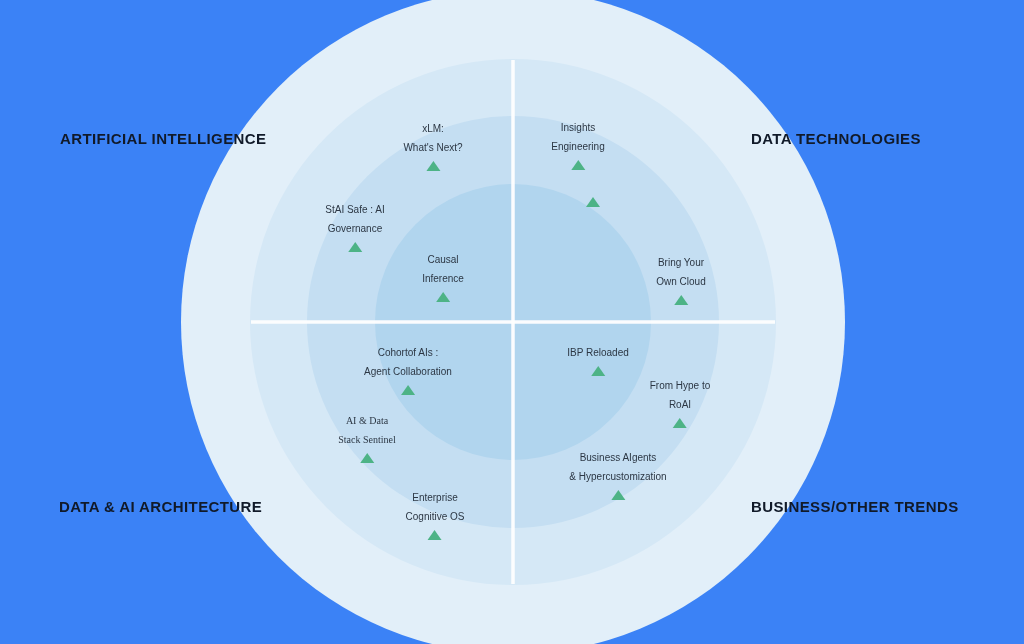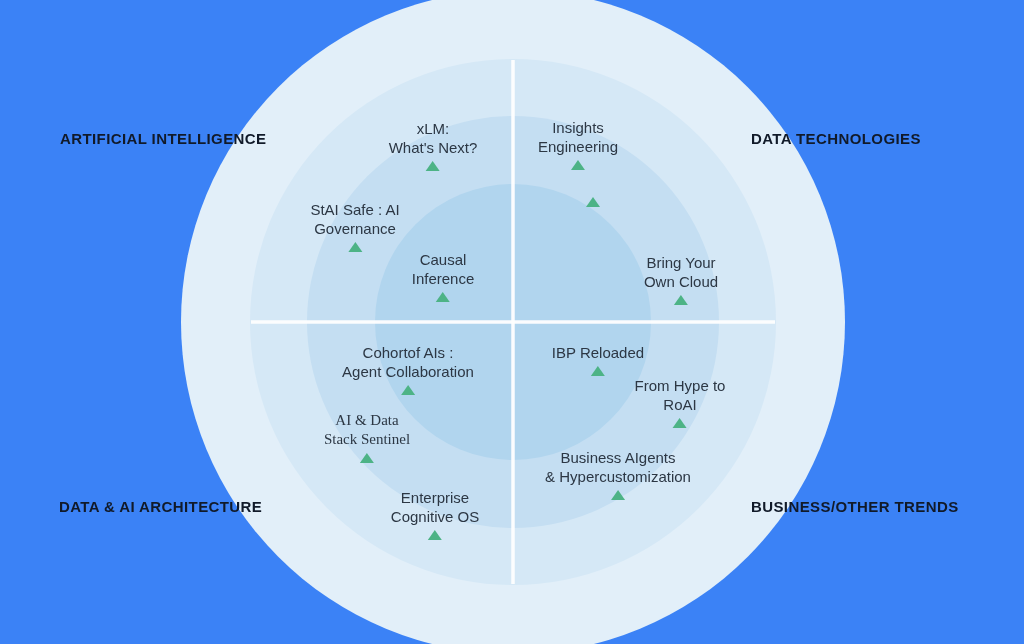--- a/index.html
+++ b/index.html
@@ -29,21 +29,21 @@
   .q-label-tl { left: 60px;  top: 130px; }
   .q-label-tr { left: 751px; top: 130px; }
   .q-label-bl { left: 59px;  top: 498px; text-align: center; }
   .q-label-br { left: 751px; top: 498px; }
   .item {
     position: absolute;
     transform: translateX(-50%);
     text-align: center;
   }
   .item-label {
-    font-size: 15px;
+    font-size: 10px;
     line-height: 19px;
     color: #2c3744;
     white-space: pre-line;
   }
   .triangle-icon {
     width: 0; height: 0;
     margin: 4px auto 0 auto;
     border-left: 7px solid transparent;
     border-right: 7px solid transparent;
     border-bottom: 10px solid #4db386;

